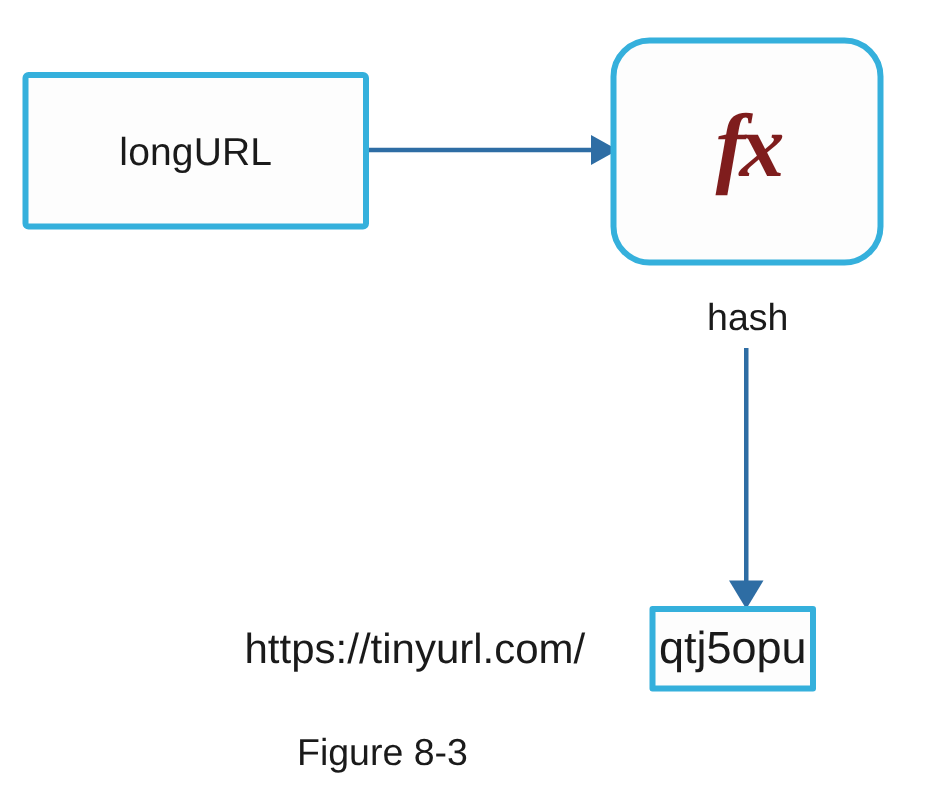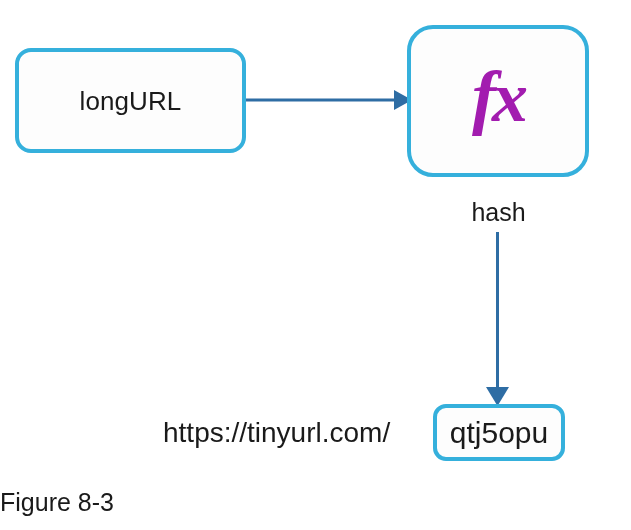--- a/index.html
+++ b/index.html
@@ -32,56 +32,56 @@
     align-items: center;
     justify-content: center;
   }
 
   #longurl-box {
     left: 15px;
     top: 48px;
     width: 231px;
     height: 105px;
     border: 4px solid #35b0dc;
-    border-radius: 16px;
+    border-radius: 4px;
   }
   #longurl-label {
     font-size: 26px;
     color: #1a1a1a;
     letter-spacing: 0.1px;
     line-height: 1;
   }
 
   #fx-box {
     left: 407px;
     top: 25px;
     width: 182px;
     height: 152px;
     border: 4px solid #35b0dc;
     border-radius: 26px;
   }
   #fx-glyph {
     font-family: "Liberation Serif", "DejaVu Serif", serif;
     font-style: italic;
     font-weight: 700;
-    font-size: 72px;
+    font-size: 60px;
     line-height: 1;
-    color: #a21caf;
+    color: #7f1d1d;
     letter-spacing: -4px;
     transform: translateY(-4px);
     user-select: none;
   }
 
   #short-code-box {
     left: 433px;
     top: 404px;
-    width: 132px;
+    width: 111px;
     height: 57px;
     border: 4px solid #35b0dc;
-    border-radius: 13px;
+    border-radius: 2px;
   }
   #short-code-label {
     font-size: 30px;
     color: #1a1a1a;
     line-height: 1;
   }
 
   
   .plain-text {
     position: absolute;
@@ -103,20 +103,21 @@
   #url-prefix {
     left: 163px;
     top: 419px;
     font-size: 28px;
   }
 
   #figure-caption {
     left: 0;
     top: 490px;
     width: 510px;
+    text-align: center;
     font-size: 25px;
   }
 
   
   #connectors {
     position: absolute;
     left: 0; top: 0;
     width: 631px;
     height: 530px;
     pointer-events: none;

